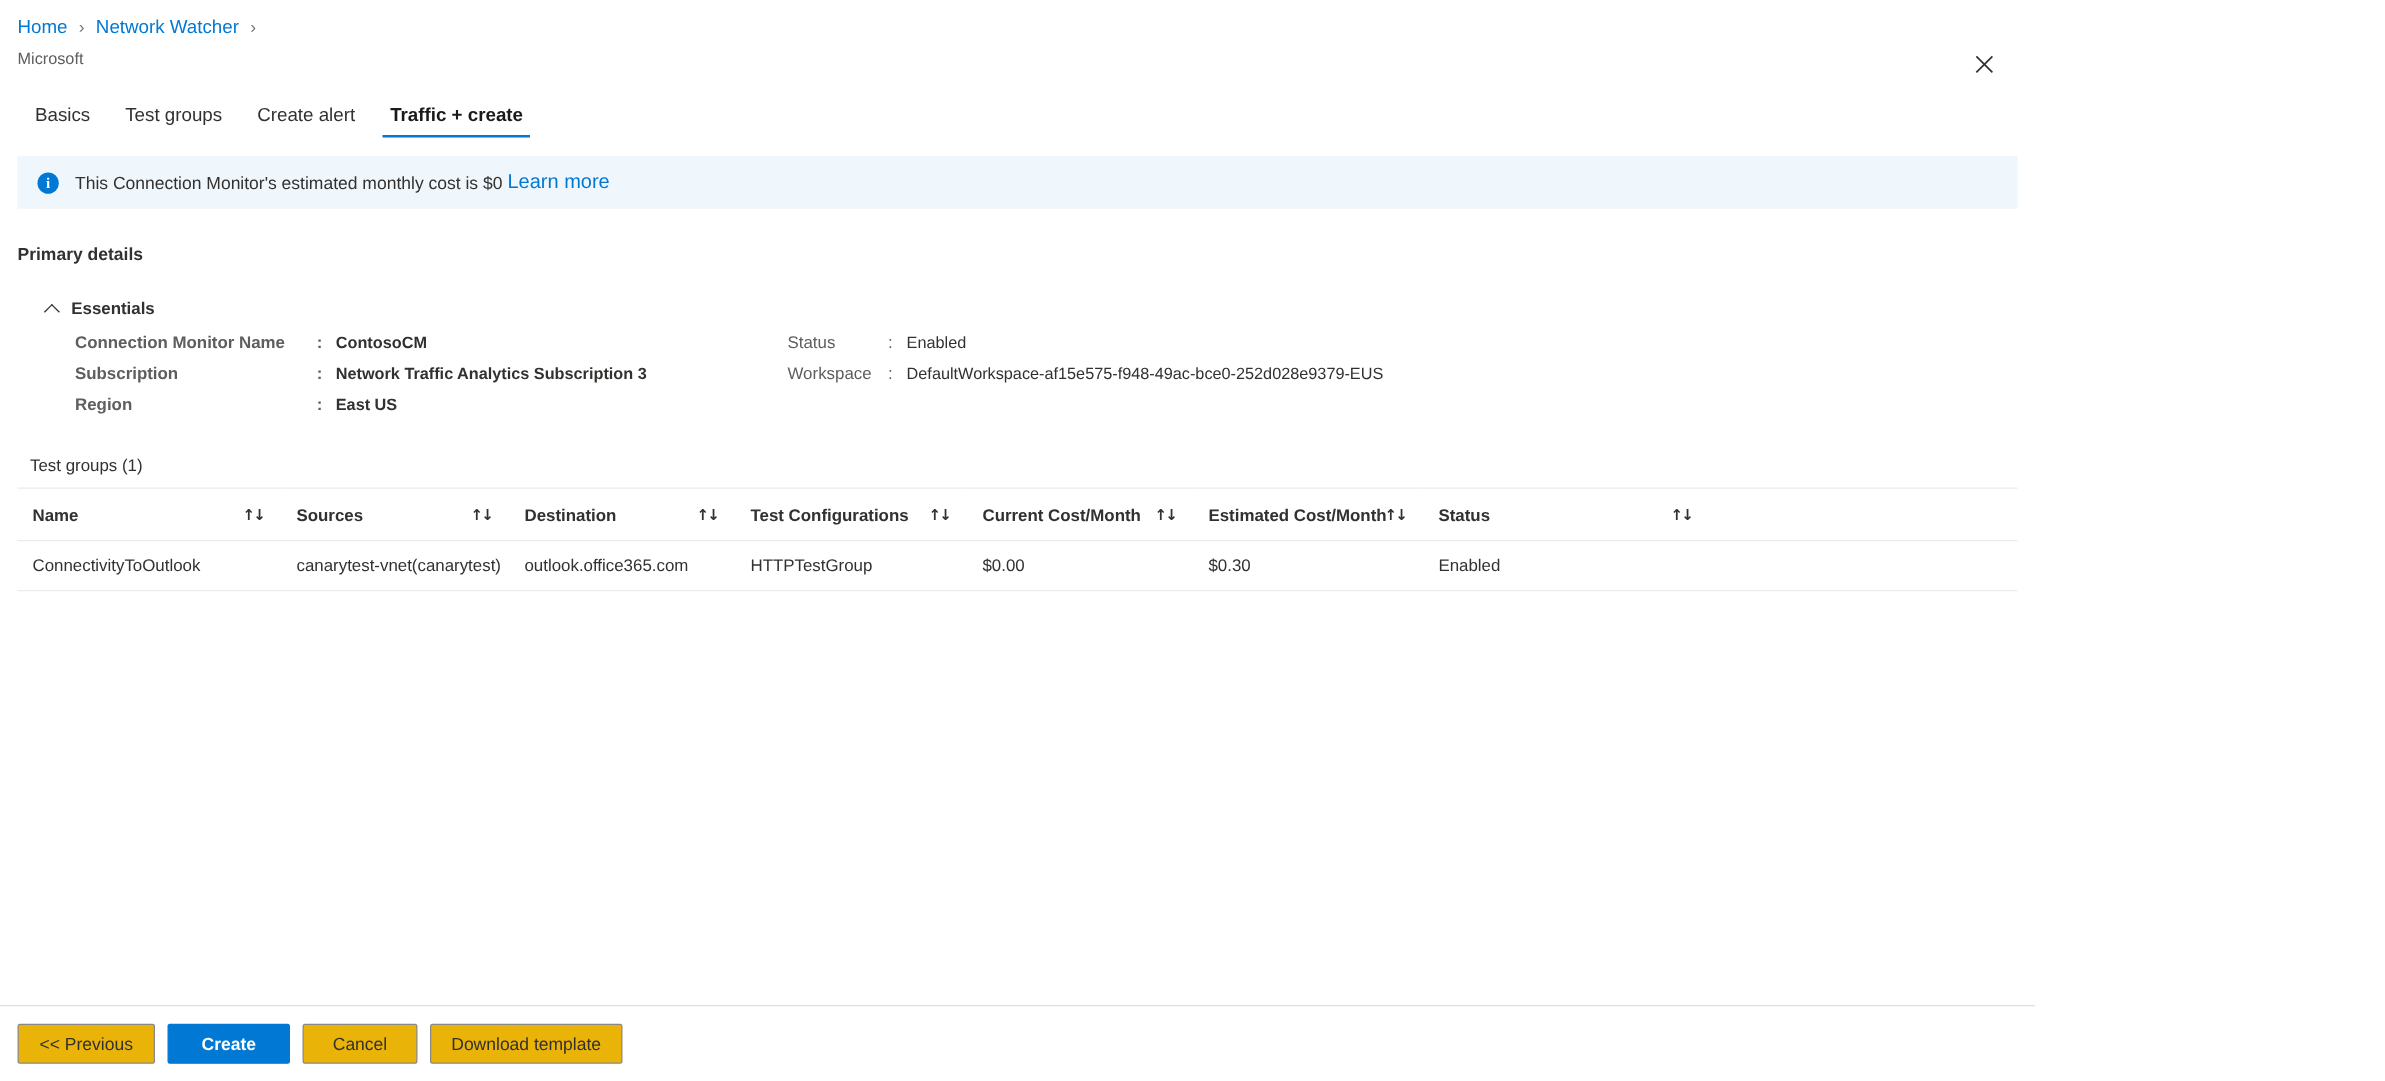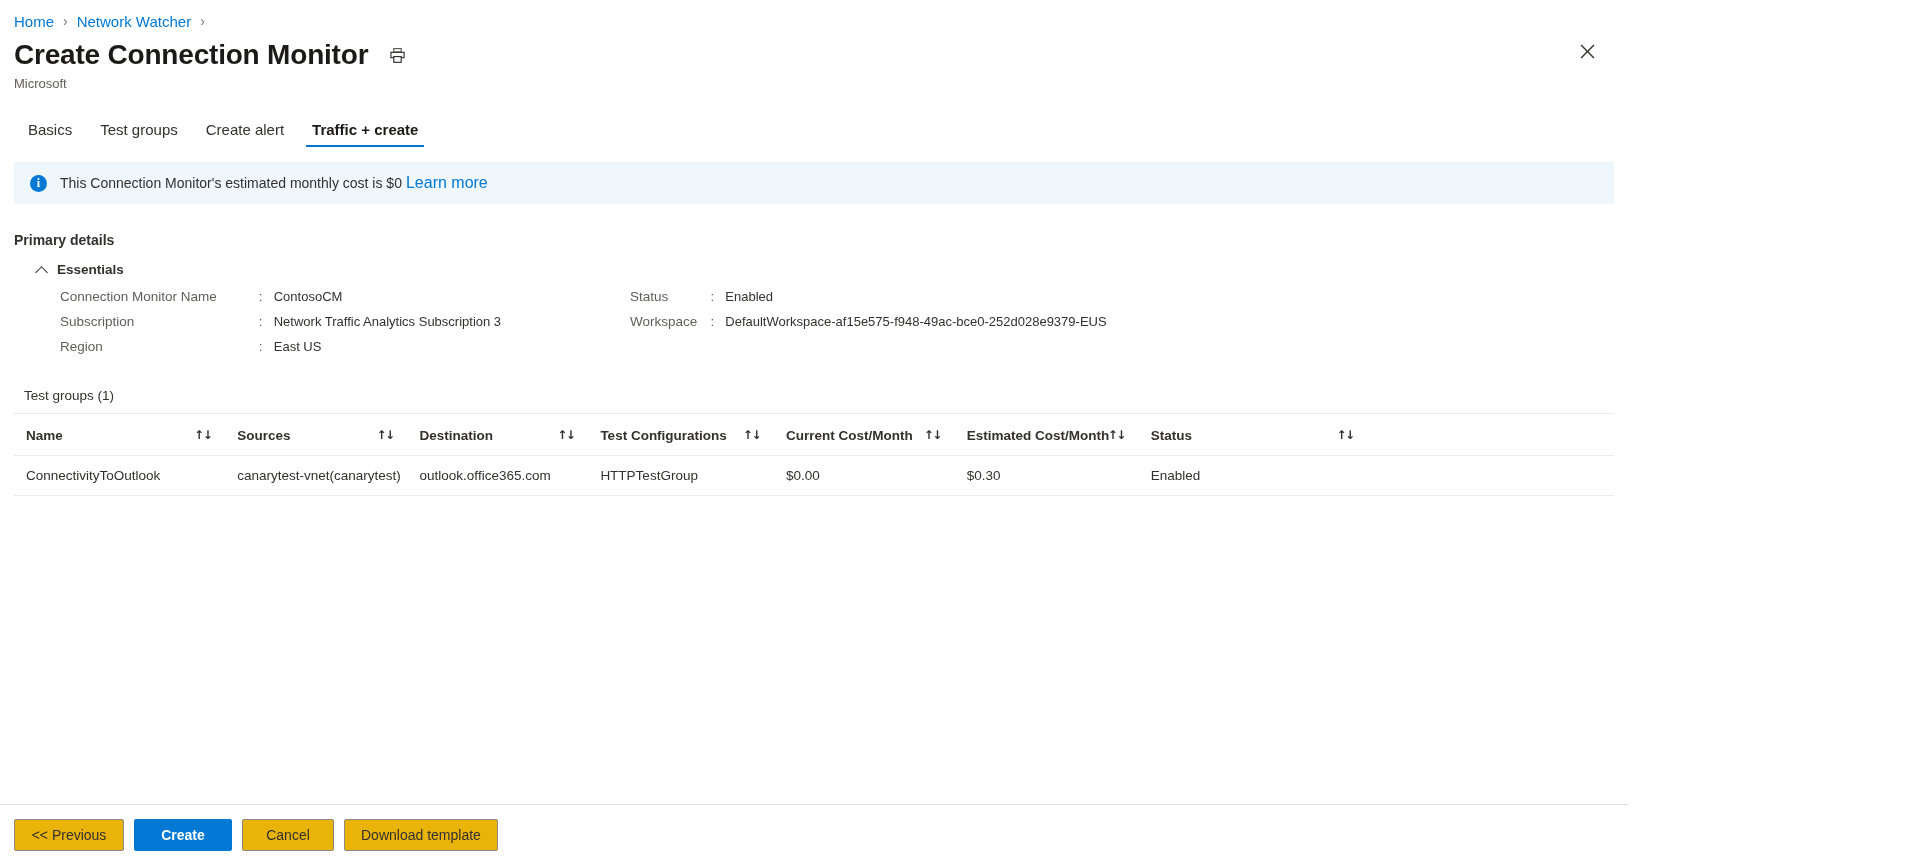--- a/index.html
+++ b/index.html
@@ -168,21 +168,21 @@
     font-size: 14px;
     font-weight: 600;
     color: #323130;
     margin: 28px 0 0 0;
   }
 
   .essentials-toggle {
     display: flex;
     align-items: center;
     gap: 9px;
-    margin: 14px 0 0 22px;
+    margin: 28px 0 0 22px;
     cursor: pointer;
     width: fit-content;
     background: none;
     border: none;
     padding: 0;
     font-family: inherit;
   }
   .chevron {
     width: 12px; height: 12px;
     display: inline-block;
@@ -206,21 +206,21 @@
   .essentials-grid {
     display: flex;
     margin: 12px 0 0 0;
   }
   .ess-col {
     display: grid;
     grid-template-columns: auto 10px auto;
     row-gap: 10px;
     align-content: start;
   }
-  .ess-col-left { margin-left: 46px; min-width: 470px; }
+  .ess-col-left { margin-left: 46px; min-width: 470px; font-weight: bold; }
   .ess-col-right { margin-left: 100px; }
   .ess-key {
     font-size: 13.5px;
     color: #605e5c;
     white-space: nowrap;
     padding-right: 10px;
   }
   .ess-colon {
     font-size: 13.5px;
     color: #605e5c;
@@ -319,30 +319,20 @@
 
   <div class="header">
 
     <nav class="breadcrumb">
       <a class="crumb-link">Home</a>
       <span class="crumb-sep">›</span>
       <a class="crumb-link">Network Watcher</a>
       <span class="crumb-sep">›</span>
     </nav>
 
-    <div class="title-row">
-      <h1 class="blade-title">Create Connection Monitor</h1>
-      <button class="print-btn" title="Print">
-        <svg width="17" height="17" viewBox="0 0 16 16">
-          <rect x="4.5" y="1.5" width="7" height="3.2" fill="none" stroke="#605e5c" stroke-width="1.1"></rect>
-          <rect x="1.8" y="5" width="12.4" height="5" fill="none" stroke="#323130" stroke-width="1.1"></rect>
-          <rect x="4.5" y="9" width="7" height="5.4" fill="#ffffff" stroke="#323130" stroke-width="1.1"></rect>
-        </svg>
-      </button>
-    </div>
 
     <div class="subtitle">Microsoft</div>
   </div>
 
   <button class="close-btn" title="Close">
     <svg width="15" height="15" viewBox="0 0 14 14">
       <line x1="1" y1="1" x2="13" y2="13" stroke="#323130" stroke-width="1.3"></line>
       <line x1="13" y1="1" x2="1" y2="13" stroke="#323130" stroke-width="1.3"></line>
     </svg>
   </button>

